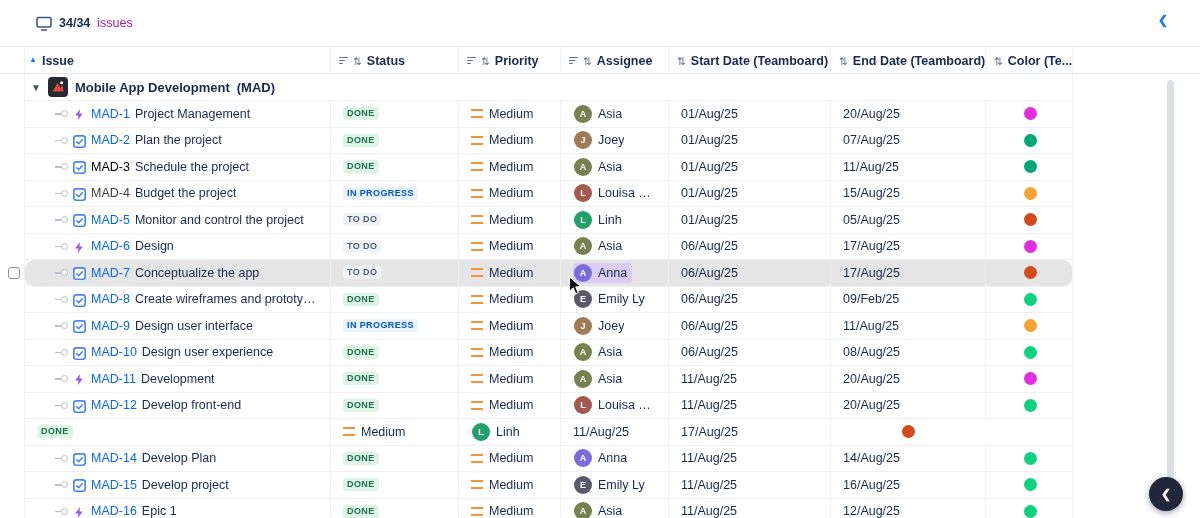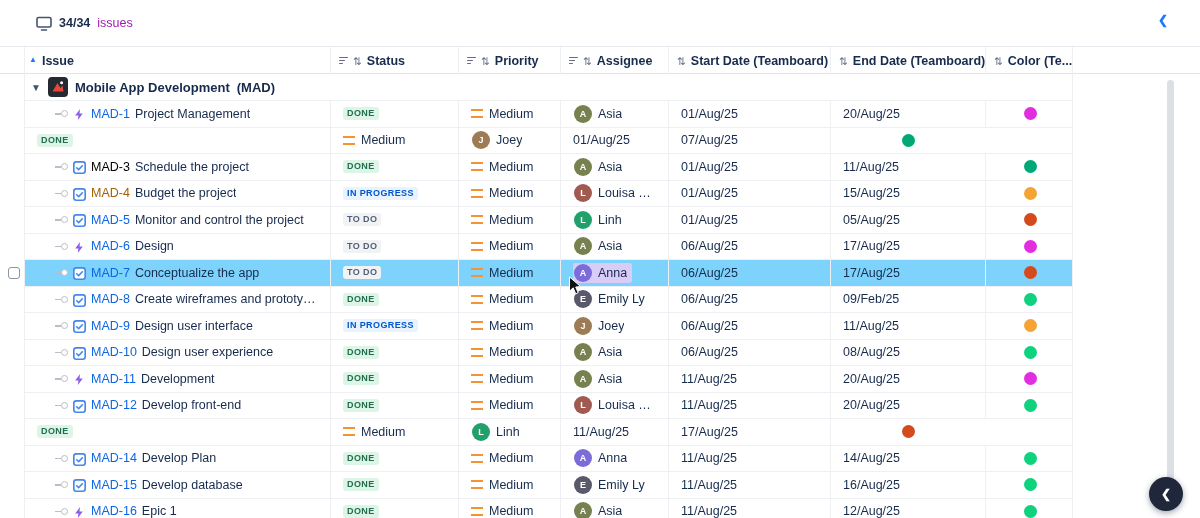--- a/index.html
+++ b/index.html
@@ -25,21 +25,21 @@
   .sort-ic { color:#626f86; font-size:10.5px; font-weight:400; }
   .filter-ic { display:inline-flex; flex-direction:column; gap:1.5px; align-items:flex-start; }
   .filter-ic i { display:block; height:1.5px; background:#626f86; border-radius:1px; }
   .filter-ic i:nth-child(1){ width:9px; } .filter-ic i:nth-child(2){ width:6px; } .filter-ic i:nth-child(3){ width:3.5px; }
   
   .tbody { margin-left:24px; width:1049px; border-left:1px solid #edeff2; border-right:1px solid #edeff2; }
   .grouprow { height:27px; display:flex; align-items:center; gap:7px; padding-left:6px; border-bottom:1px solid #edeff2; cursor:pointer; }
   .grp-chev { color:#44546f; font-size:10px; }
   .grp-title { font-weight:700; font-size:13px; color:#172b4d; }
   .row { height:26.5px; border-bottom:1px solid #eef0f3; position:relative; background:#fff; }
-  .row.sel { background:#7dd3fc; }
+  .row.sel { background:#e5e5e5;border-radius:9px; }
   .cell { display:flex; align-items:center; gap:6px; padding:0 8px 0 12px; border-right:1px solid #edeff2; overflow:hidden; white-space:nowrap; }
   .cell:last-child { border-right:none; }
   .issuecell { padding-left:30px; gap:5px; }
   .conn { display:inline-flex; align-items:center; flex:0 0 auto; }
   .conn::before { content:''; width:6px; height:1.5px; background:#b8bfca; }
   .conn::after  { content:''; width:5px; height:5px; border:1.5px solid #b8bfca; border-radius:50%; background:#fff; }
   .typeic { display:inline-flex; flex:0 0 auto; transform:translateY(1px); }
   .key { text-decoration:none; font-size:12.5px; flex:0 0 auto; }
   .summary { color:#172b4d; overflow:hidden; text-overflow:ellipsis; }
   .loz { font-size:9px; font-weight:700; letter-spacing:.4px; padding:2px 4px; border-radius:3px; line-height:1; }
@@ -162,20 +162,31 @@
         <span>01/Aug/25</span>
       </div>
       <div class="cell datecell">
         <span>20/Aug/25</span>
       </div>
       <div class="cell colorcell">
         <span class="dot" style="background: rgb(224, 46, 224);"></span>
       </div>
     </div>
     <div class="row grid">
+      <div class="cell issuecell">
+        <span class="conn"></span>
+        <span class="typeic">
+          <svg width="13" height="13" viewBox="0 0 16 16">
+            <rect x="1" y="1" width="14" height="14" rx="3" fill="#fff" stroke="#4787ea" stroke-width="2"></rect>
+            <path d="M4.5 8.3 7 10.6 11.5 5.9" stroke="#4787ea" stroke-width="2" fill="none" stroke-linecap="round"></path>
+          </svg>
+        </span>
+        <a class="key" href="#" style="color: rgb(12, 102, 228);">MAD-2</a>
+        <span class="summary">Plan the project</span>
+      </div>
       <div class="cell">
         <span class="loz" style="background: rgb(220, 245, 231); color: rgb(33, 110, 78);">DONE</span>
       </div>
       <div class="cell">
         <span class="prio-ic" style="border-top-color: rgb(247, 146, 50); border-bottom-color: rgb(247, 146, 50);"></span>
         <span class="prio-tx">Medium</span>
       </div>
       <div class="cell">
         <span class="asg">
           <span class="avatar" style="background: rgb(156, 123, 85);">J</span>
@@ -229,21 +240,21 @@
     </div>
     <div class="row grid">
       <div class="cell issuecell">
         <span class="conn"></span>
         <span class="typeic">
           <svg width="13" height="13" viewBox="0 0 16 16">
             <rect x="1" y="1" width="14" height="14" rx="3" fill="#fff" stroke="#4787ea" stroke-width="2"></rect>
             <path d="M4.5 8.3 7 10.6 11.5 5.9" stroke="#4787ea" stroke-width="2" fill="none" stroke-linecap="round"></path>
           </svg>
         </span>
-        <a class="key" href="#" style="color: #a16207;">MAD-4</a>
+        <a class="key" href="#" style="color: #404040;">MAD-4</a>
         <span class="summary">Budget the project</span>
       </div>
       <div class="cell">
         <span class="loz" style="background: rgb(233, 242, 255); color: rgb(0, 85, 204);">IN PROGRESS</span>
       </div>
       <div class="cell">
         <span class="prio-ic" style="border-top-color: rgb(247, 146, 50); border-bottom-color: rgb(247, 146, 50);"></span>
         <span class="prio-tx">Medium</span>
       </div>
       <div class="cell">
@@ -603,21 +614,21 @@
     <div class="row grid">
       <div class="cell issuecell">
         <span class="conn"></span>
         <span class="typeic">
           <svg width="13" height="13" viewBox="0 0 16 16">
             <rect x="1" y="1" width="14" height="14" rx="3" fill="#fff" stroke="#4787ea" stroke-width="2"></rect>
             <path d="M4.5 8.3 7 10.6 11.5 5.9" stroke="#4787ea" stroke-width="2" fill="none" stroke-linecap="round"></path>
           </svg>
         </span>
         <a class="key" href="#" style="color: rgb(12, 102, 228);">MAD-15</a>
-        <span class="summary">Develop database</span>
+        <span class="summary">Develop project</span>
       </div>
       <div class="cell">
         <span class="loz" style="background: rgb(220, 245, 231); color: rgb(33, 110, 78);">DONE</span>
       </div>
       <div class="cell">
         <span class="prio-ic" style="border-top-color: rgb(247, 146, 50); border-bottom-color: rgb(247, 146, 50);"></span>
         <span class="prio-tx">Medium</span>
       </div>
       <div class="cell">
         <span class="asg">

